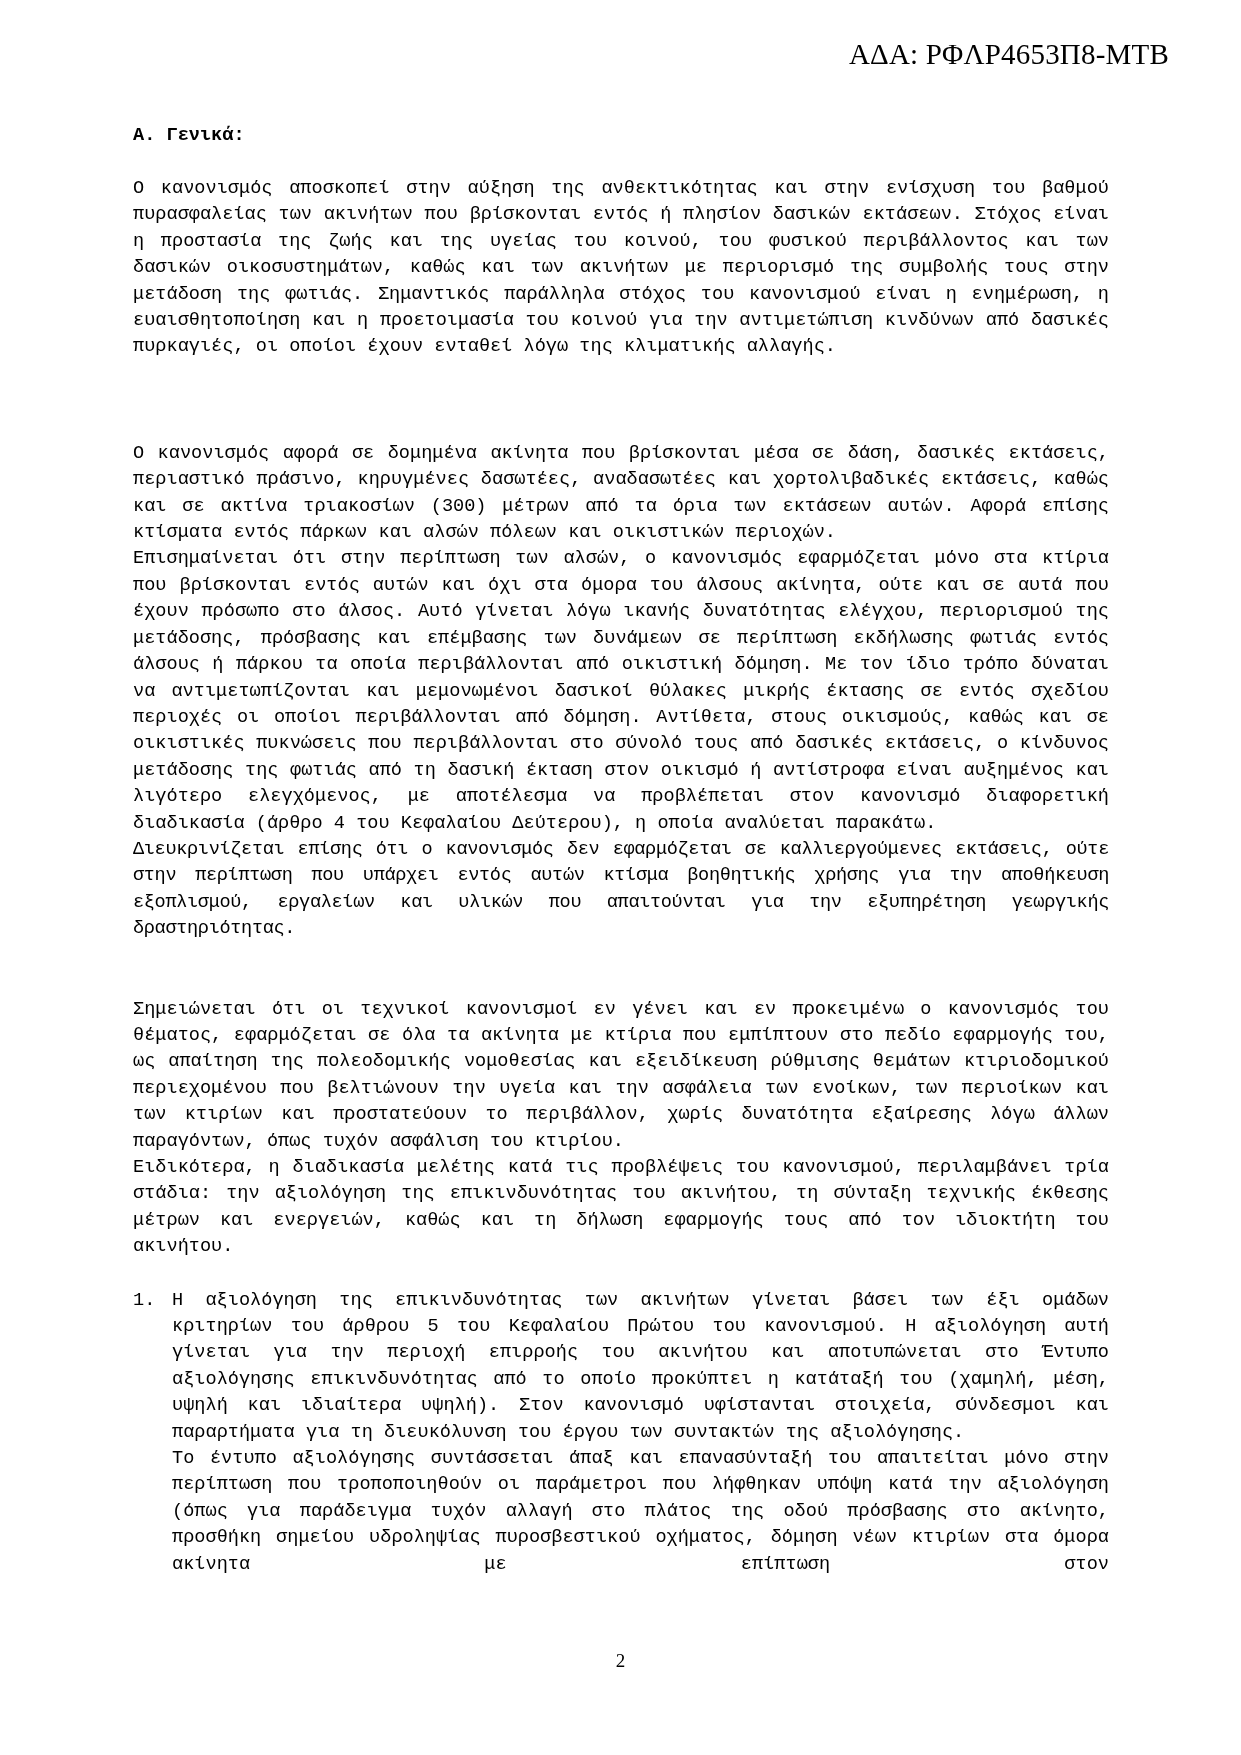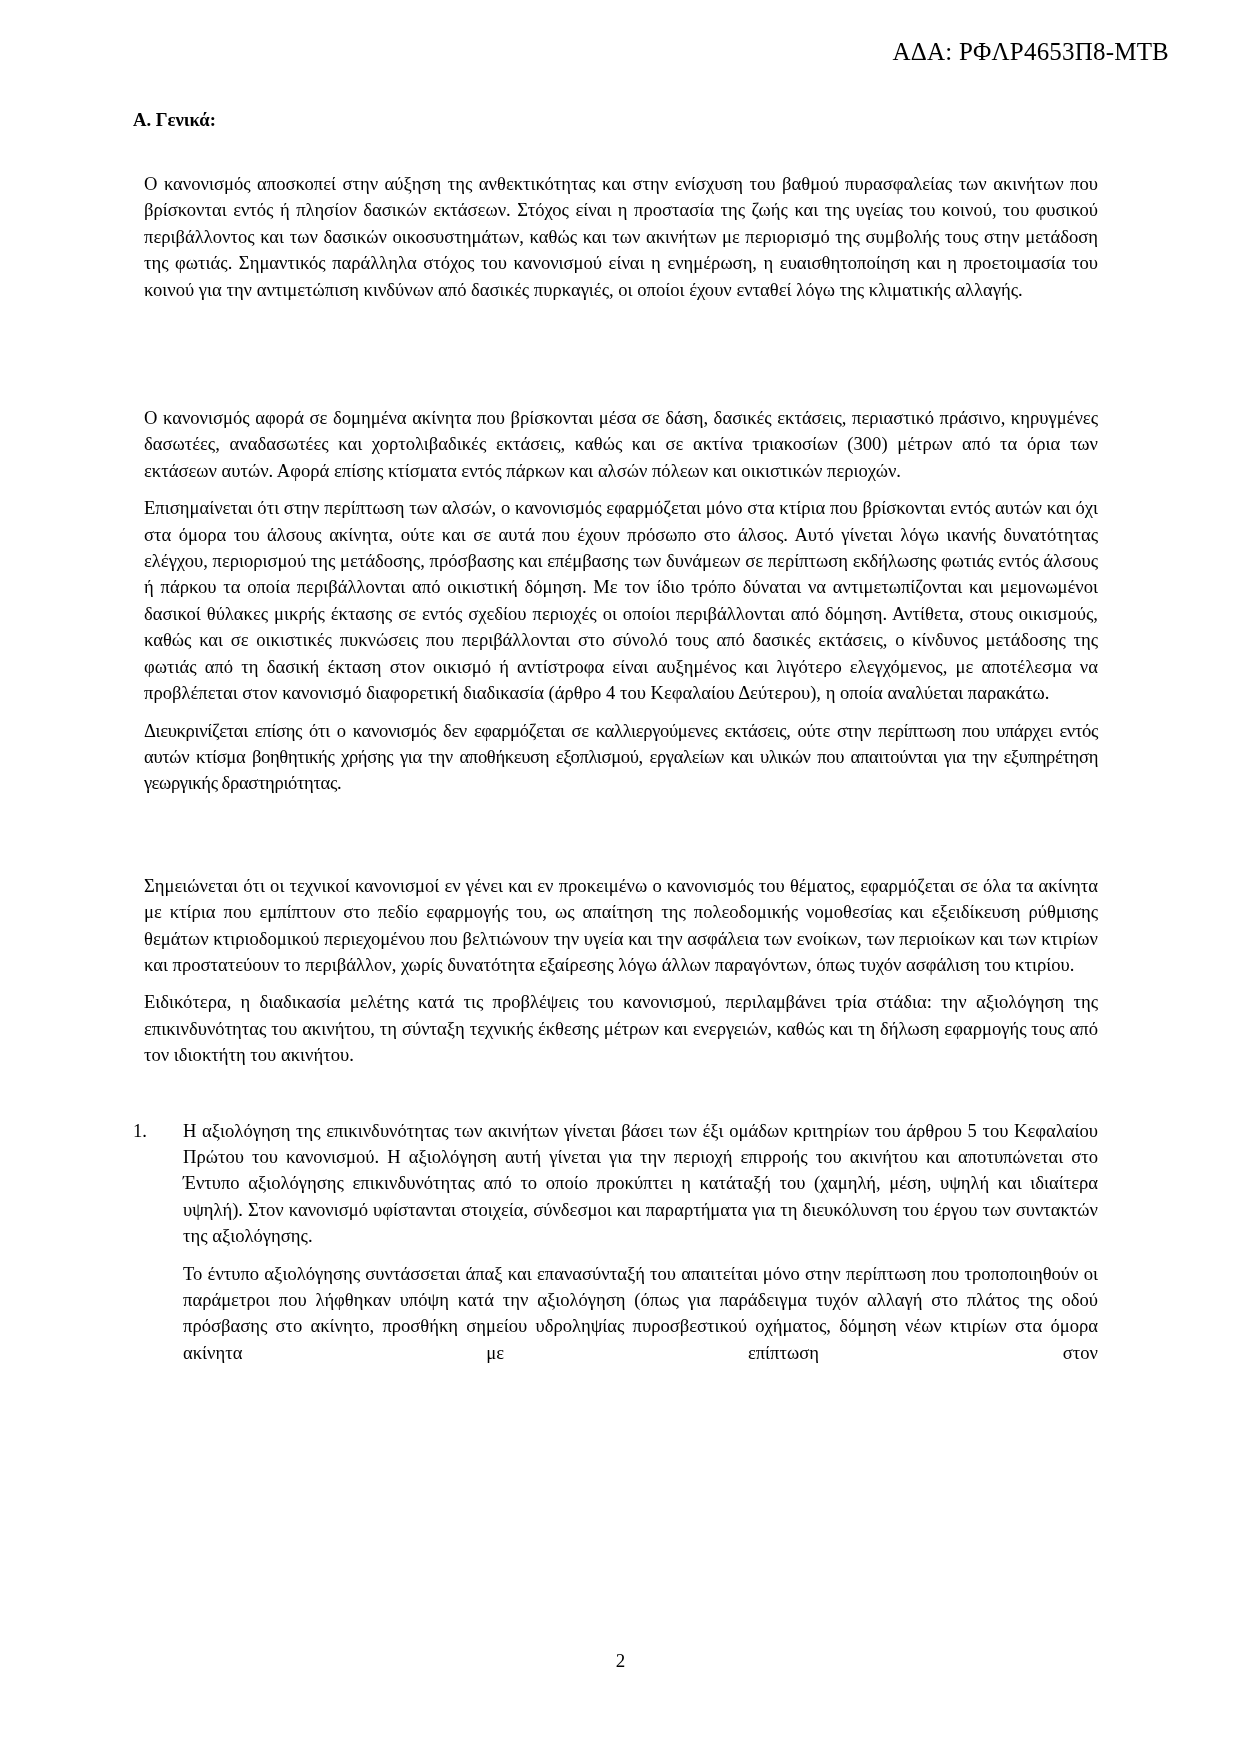--- a/index.html
+++ b/index.html
@@ -1,27 +1,27 @@
 <!DOCTYPE html>
 <html><head>
 <meta charset="utf-8">
 <style>
   html, body { margin: 0; padding: 0; background: #ffffff; }
   body { width: 1241px; height: 1755px; position: relative; overflow: hidden; color: #000; }
   .header-code {
     position: absolute; top: 38px; right: 72px;
-    font-family: "Liberation Serif", serif; font-size: 25px; letter-spacing: 0.2px;
+    font-family: "Liberation Serif", serif; font-size: 29px; letter-spacing: 0.2px;
   }
   .content {
-    position: absolute; left: 133px; width: 976px; top: 107px;
-    font-family: Liberation Serif, serif;
+    position: absolute; left: 133px; width: 976px; top: 123px;
+    font-family: Liberation Mono, monospace;
     font-size: 18.6px; line-height: 26.4px;
   }
   .heading { font-weight: bold; margin: 0; height: 26px; }
-  .para { margin: 11px; text-align: justify; }
+  .para { margin: 0; text-align: justify; }
   .para.last-left { text-align-last: left; }
   .gap-h { height: 27px; }
   .gap-big { height: 53px; }
   .list { margin: 0; padding: 0; list-style: none; }
   .list-item { position: relative; padding-left: 39px; }
   .list-num { position: absolute; left: 0; top: 0; }
   .page-number {
     position: absolute; top: 1650px; left: 0; width: 1241px; text-align: center;
     font-family: "Liberation Serif", serif; font-size: 19px;
   }

